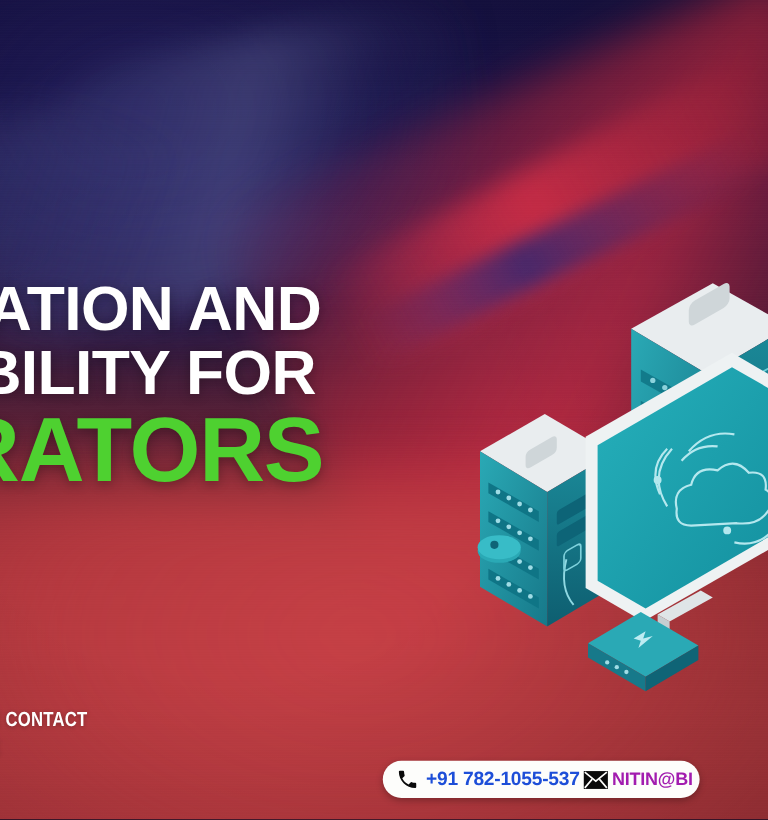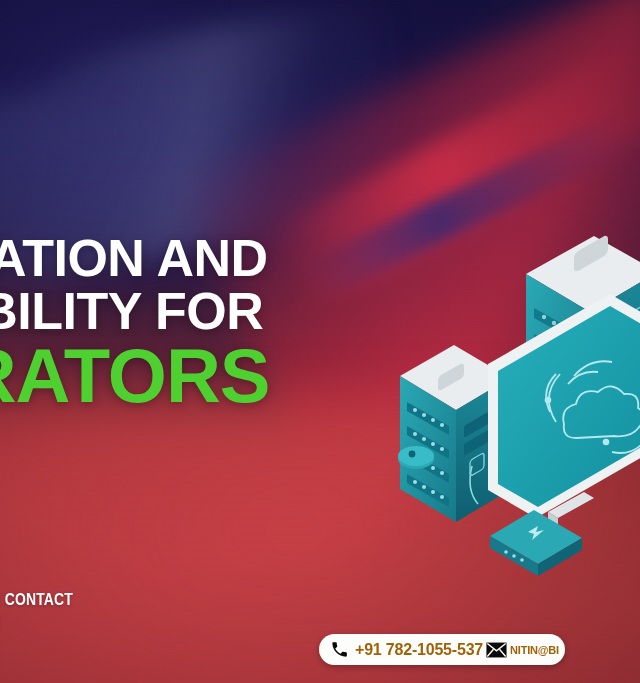--- a/index.html
+++ b/index.html
@@ -120,25 +120,25 @@
     display:flex;align-items:center;
     background:#fdfdfb;
     border-radius:16px;
     padding:0 6px 0 11px;
     box-shadow:0 2px 6px rgba(0,0,0,.28);
     overflow:hidden;
     white-space:nowrap;
     max-width:321px;
   }
   .contact-pill .phone-num{
-    color:#a16207;font-weight:700;font-size:16px;letter-spacing:-.2px;
+    color:#1d4ed8;font-weight:700;font-size:16px;letter-spacing:-.2px;
     margin:0 3px 0 6px;
   }
   .contact-pill .email-txt{
-    color:#a16207;font-weight:700;font-size:11px;letter-spacing:-.2px;
+    color:#a21caf;font-weight:700;font-size:15px;letter-spacing:-.2px;
     margin-left:3px;
   }
   .ic{display:inline-block;line-height:0;}
   .ic svg{display:block;}
 </style>
 </head>
 <body>
 
 <div class="banner">
 

